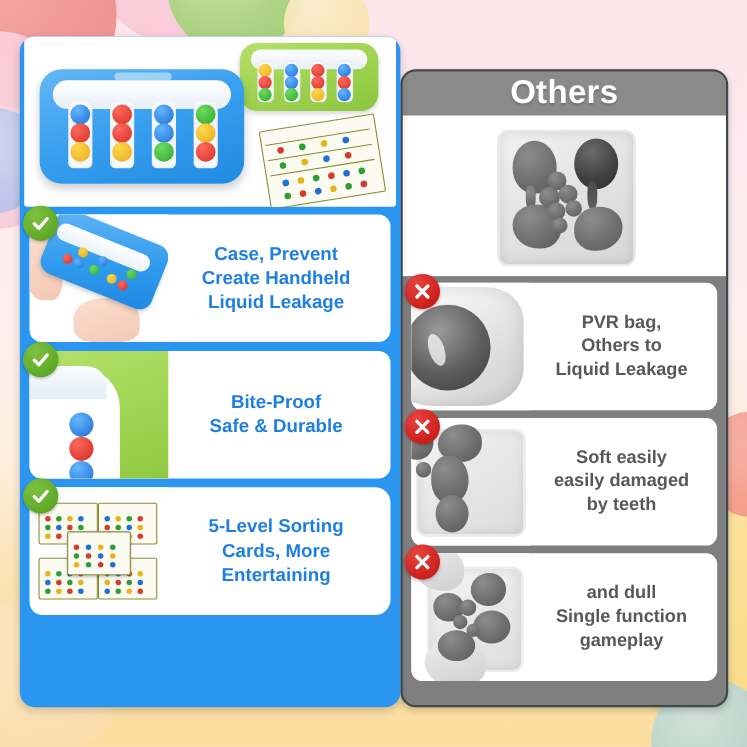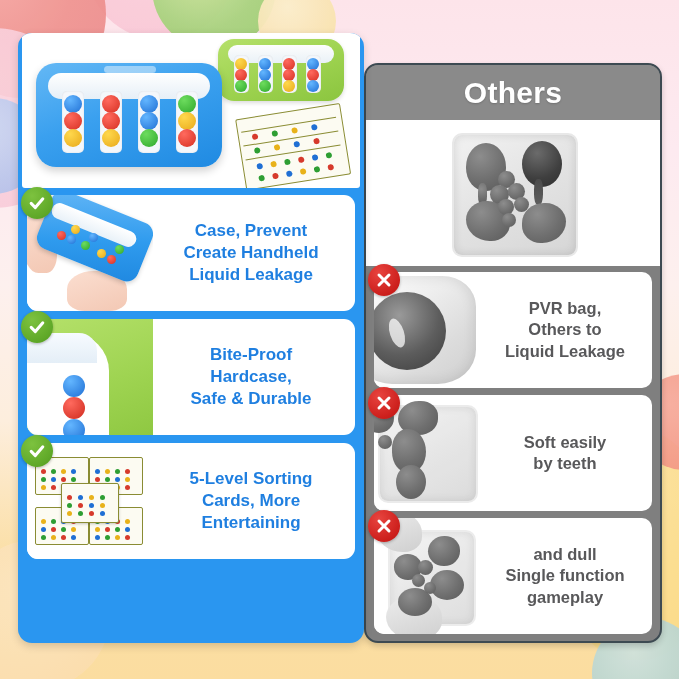--- a/index.html
+++ b/index.html
@@ -41,21 +41,21 @@
   .panel{position:absolute;}
 
   
   #others-panel{
     left:364px;top:63px;width:298px;height:580px;
     background:#7f7f7f;border:2px solid #3d4a52;border-radius:14px;
     box-sizing:border-box;overflow:hidden;
     box-shadow:0 3px 6px rgba(0,0,0,.18);
   }
   #others-header{
-    height:55px;display:flex;align-items:center;justify-content:center;
+    height:40px;display:flex;align-items:center;justify-content:center;
     background:#8a8a8a;
   }
   #others-header .htxt{
     color:#ffffff;font-size:30px;font-weight:700;letter-spacing:.3px;
     text-shadow:0 1px 2px rgba(0,0,0,.18);
   }
   #others-hero{
     margin:0;height:146px;background:#ffffff;
     display:flex;align-items:center;justify-content:center;overflow:hidden;
   }
@@ -89,21 +89,21 @@
   }
   #ours-hero{
     margin:0 4px;height:155px;background:#ffffff;border-radius:3px;
     display:flex;align-items:center;justify-content:center;overflow:hidden;position:relative;
   }
   #ours-rows{padding:7px 9px 9px 9px;}
   .prow{
     position:relative;background:#ffffff;border-radius:11px;
     height:116px;margin-bottom:8px;display:flex;align-items:center;overflow:visible;
   }
-  .prow:last-child{margin-bottom:0;}
+  .prow:last-child{margin-bottom:0;border-radius:14px;}
   .prow .thumb{
     width:126px;height:116px;flex:0 0 126px;border-radius:11px 0 0 11px;
     overflow:hidden;position:relative;background:#fff;
   }
   .prow .ptext{
     flex:1;padding:0 8px 0 2px;text-align:center;
     color:#1f7fe0;font-size:17px;font-weight:700;line-height:1.3;
   }
 
   
@@ -206,20 +206,21 @@
         <div class="thumb">
           <div class="tray" style="left:4px;top:10px;width:96px;height:94px;opacity:.85;"></div>
           <div class="grayblob" style="left:-10px;top:8px;width:30px;height:30px;"></div>
           <div class="grayblob" style="left:24px;top:6px;width:40px;height:34px;border-radius:55% 45% 50% 50%;"></div>
           <div class="grayblob" style="left:18px;top:34px;width:34px;height:44px;border-radius:46% 54% 50% 50%;"></div>
           <div class="grayblob" style="left:22px;top:70px;width:30px;height:34px;border-radius:50%;"></div>
           <div class="grayblob" style="left:4px;top:40px;width:14px;height:14px;"></div>
         </div>
         <div class="otext">
           <div>Soft easily</div>
+          <div>easily damaged</div>
           <div>by teeth</div>
         </div>
       </div>
 
       <div class="orow">
         <div class="badge no">
           <svg viewBox="0 0 24 24" aria-hidden="true">
               <path d="M6 6 L18 18 M18 6 L6 18" stroke="#ffffff" stroke-width="3.6" stroke-linecap="round" fill="none"></path>
             </svg>
         </div>
@@ -371,21 +372,20 @@
           <div style="position:absolute;left:-26px;top:14px;width:108px;height:108px;border-radius:0 38px 0 0;
                background:#ffffff;"></div>
           <div style="position:absolute;left:-26px;top:14px;width:96px;height:30px;
                background:linear-gradient(180deg,#f7fbff,#e4eef7);border-radius:0 18px 0 0;"></div>
           <div class="bead" style="left:36px;top:56px;width:22px;height:22px;background:radial-gradient(circle at 34% 28%,#63b6ff,#1f6fd4);"></div>
           <div class="bead" style="left:36px;top:78px;width:22px;height:22px;background:radial-gradient(circle at 34% 28%,#ff6a5e,#cf2a1e);"></div>
           <div class="bead" style="left:36px;top:100px;width:22px;height:22px;background:radial-gradient(circle at 34% 28%,#63b6ff,#1f6fd4);"></div>
         </div>
         <div class="ptext">
           <div>Bite-Proof</div>
-          <div>Hardcase,</div>
           <div>Safe &amp; Durable</div>
         </div>
       </div>
 
       <div class="prow">
         <div class="badge ok">
           <svg viewBox="0 0 24 24" aria-hidden="true">
               <path d="M5 12.5 L10 17.5 L19 7" stroke="#ffffff" stroke-width="3.6" stroke-linecap="round" stroke-linejoin="round" fill="none"></path>
             </svg>
         </div>

